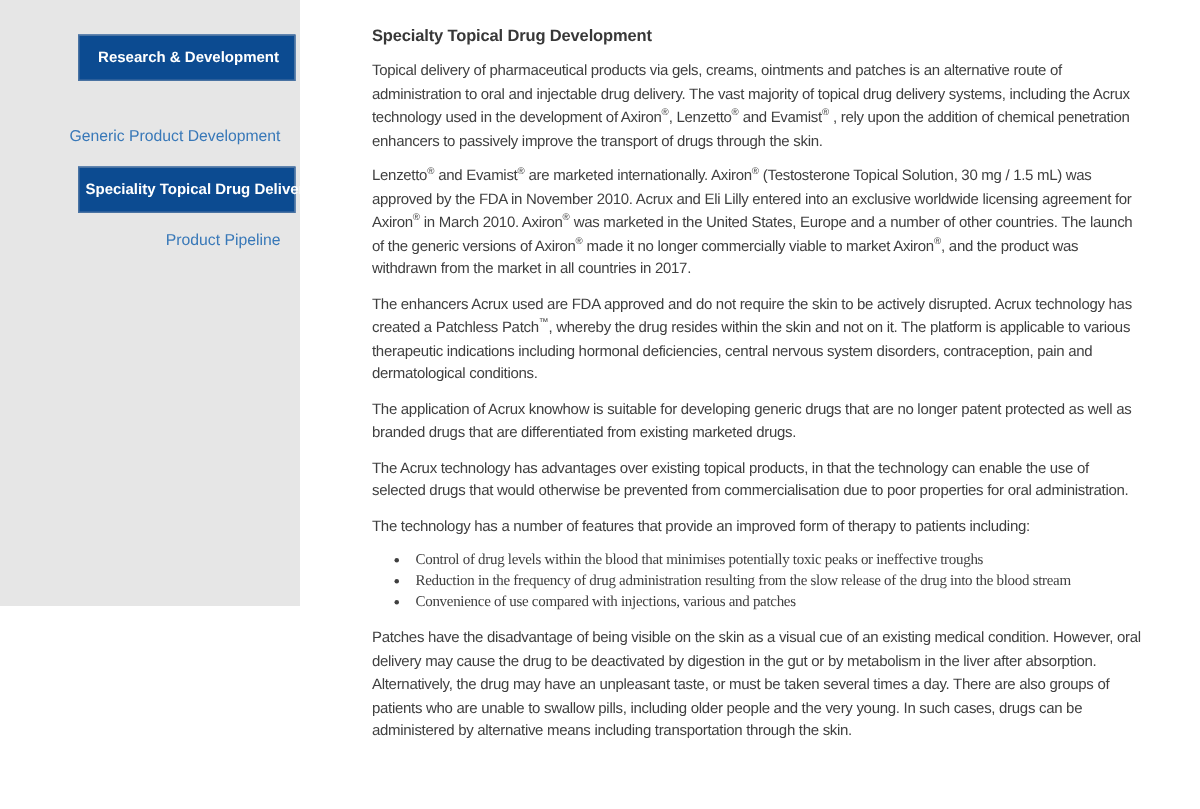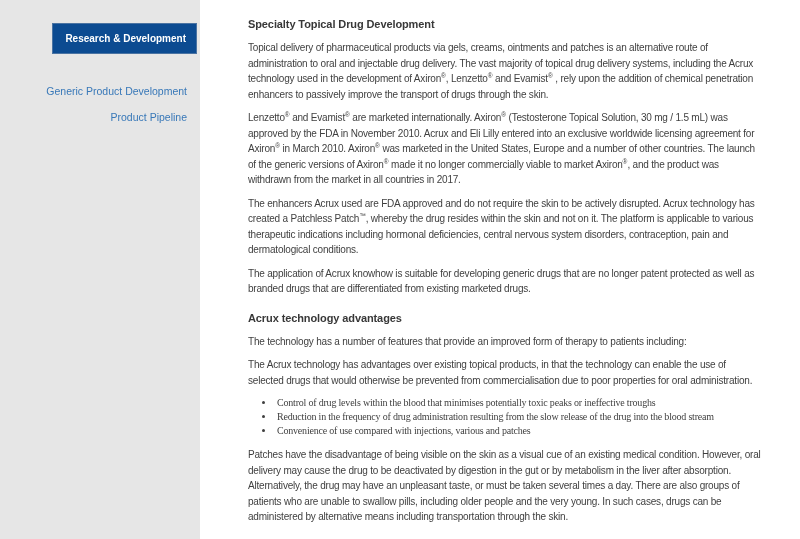--- a/index.html
+++ b/index.html
@@ -8,21 +8,21 @@
     width: 800px; height: 539px;
     overflow: hidden;
     background: #ffffff;
     font-family: "Liberation Sans", sans-serif;
   }
   .page { position: relative; width: 800px; height: 539px; }
 
   
   .sidebar {
     position: absolute; left: 0; top: 0;
-    width: 200px; height: 539px;
+    width: 200px; height: 404px;
     background: #e6e6e6;
     padding-top: 23px;
   }
   .nav-button {
     display: block;
     width: 145px; height: 31px;
     margin: 0 3px 0 auto;
     background: #0c4b91;
     border: 1px solid #4a73a2;
     color: #ffffff;
@@ -88,37 +88,37 @@
   }
 </style>
 </head>
 <body>
 
 <div class="page">
 
   <nav class="sidebar">
     <button class="nav-button">Research &amp; Development</button>
     <a class="nav-link first">Generic Product Development</a>
+    <button class="nav-button">Speciality Topical Drug Delivery</button>
     <a class="nav-link second">Product Pipeline</a>
   </nav>
 
   <main class="content">
 
     <section>
       <h3>Specialty Topical Drug Development</h3>
       <p>Topical delivery of pharmaceutical products via gels, creams, ointments and patches is an alternative route of administration to oral and injectable drug delivery. The vast majority of topical drug delivery systems, including the Acrux technology used in the development of Axiron<sup>®</sup>, Lenzetto<sup>®</sup> and Evamist<sup>®</sup> , rely upon the addition of chemical penetration enhancers to passively improve the transport of drugs through the skin.</p>
       <p>Lenzetto<sup>®</sup> and Evamist<sup>®</sup> are marketed internationally. Axiron<sup>®</sup> (Testosterone Topical Solution, 30 mg / 1.5 mL) was approved by the FDA in November 2010. Acrux and Eli Lilly entered into an exclusive worldwide licensing agreement for Axiron<sup>®</sup> in March 2010. Axiron<sup>®</sup> was marketed in the United States, Europe and a number of other countries. The launch of the generic versions of Axiron<sup>®</sup> made it no longer commercially viable to market Axiron<sup>®</sup>, and the product was withdrawn from the market in all countries in 2017.</p>
       <p>The enhancers Acrux used are FDA approved and do not require the skin to be actively disrupted. Acrux technology has created a Patchless Patch<sup>™</sup>, whereby the drug resides within the skin and not on it. The platform is applicable to various therapeutic indications including hormonal deficiencies, central nervous system disorders, contraception, pain and dermatological conditions.</p>
       <p>The application of Acrux knowhow is suitable for developing generic drugs that are no longer patent protected as well as branded drugs that are differentiated from existing marketed drugs.</p>
     </section>
 
     <section>
-      <h3 class="second">Acrux technology advantages</h3>
+      <p>The Acrux technology has advantages over existing topical products, in that the technology can enable the use of selected drugs that would otherwise be prevented from commercialisation due to poor properties for oral administration.</p>
       <p>The technology has a number of features that provide an improved form of therapy to patients including:</p>
-      <p>The Acrux technology has advantages over existing topical products, in that the technology can enable the use of selected drugs that would otherwise be prevented from commercialisation due to poor properties for oral administration.</p>
       <ul>
         <li>Control of drug levels within the blood that minimises potentially toxic peaks or ineffective troughs</li>
         <li>Reduction in the frequency of drug administration resulting from the slow release of the drug into the blood stream</li>
         <li>Convenience of use compared with injections, various and patches</li>
       </ul>
       <p>Patches have the disadvantage of being visible on the skin as a visual cue of an existing medical condition. However, oral delivery may cause the drug to be deactivated by digestion in the gut or by metabolism in the liver after absorption. Alternatively, the drug may have an unpleasant taste, or must be taken several times a day. There are also groups of patients who are unable to swallow pills, including older people and the very young. In such cases, drugs can be administered by alternative means including transportation through the skin.</p>
     </section>
 
   </main>
 </div>

